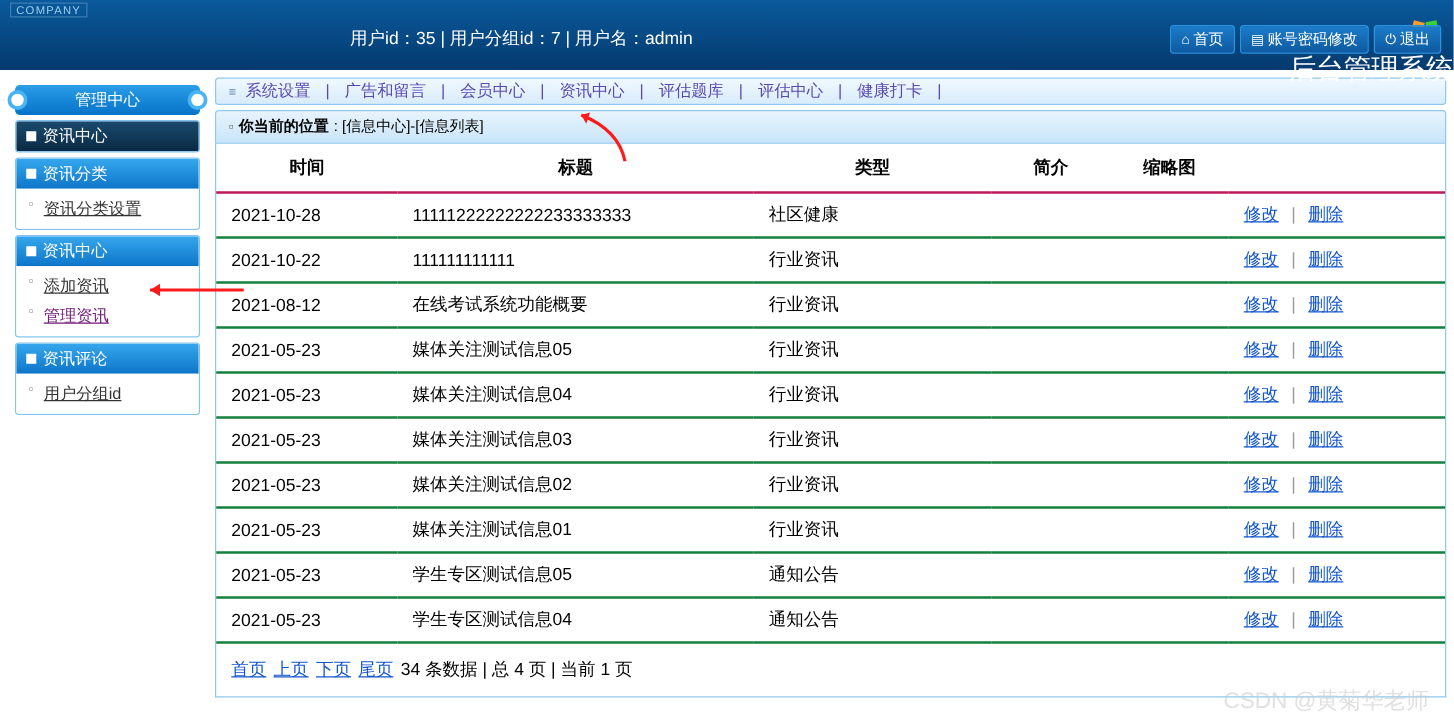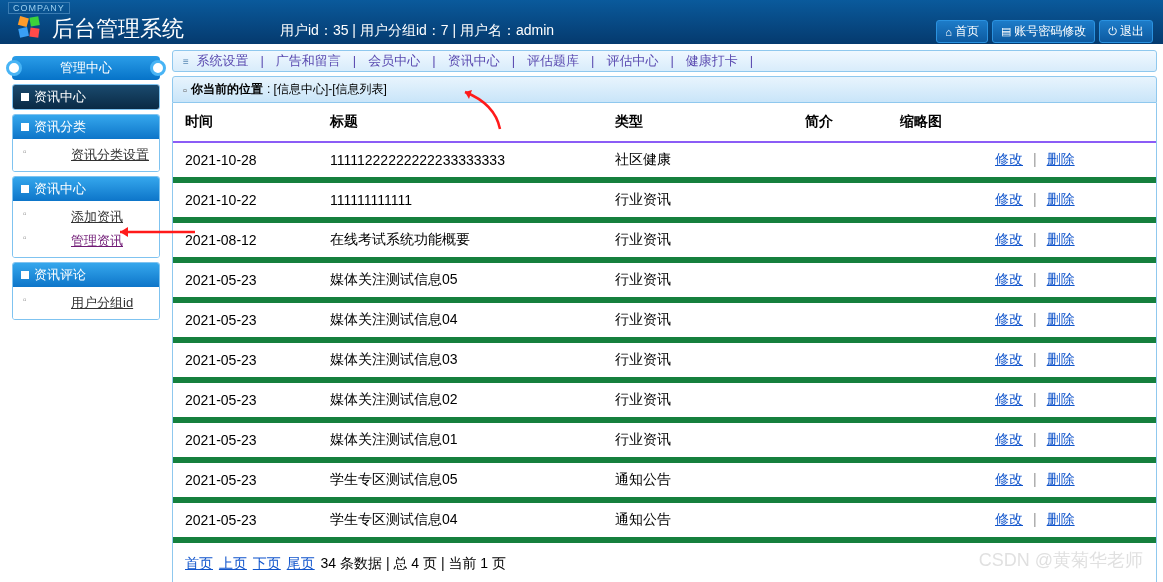--- a/index.html
+++ b/index.html
@@ -1,51 +1,51 @@
 <!DOCTYPE html>
 <html><head>
 <meta charset="utf-8">
 <style>
 * { margin: 0; padding: 0; box-sizing: border-box; }
 body { font-family: "Microsoft YaHei", Arial, sans-serif; font-size: 13px; background: #fff; width: 1163px; }
-.header { background: linear-gradient(to bottom, #0a5a9c, #053a6e); height: 44px; position: relative; color: #fff; }
+.header { background: linear-gradient(to bottom, #0a5a9c, #053a6e); height: 56px; position: relative; color: #fff; }
 .company-tag { position: absolute; top: 2px; left: 8px; font-size: 9px; color: #9ccfee; border: 1px solid #3a7cb3; padding: 0 4px; letter-spacing: 1px; }
-.logo-row { display: flex; align-items: flex-start; padding-top: 14px; padding-left: 16px; }
+.logo-row { display: flex; align-items: flex-end; padding-top: 14px; padding-left: 16px; flex-direction: column; }
 .logo-icon { width: 26px; height: 26px; margin-right: 10px; position: relative; }
 .logo-icon svg { width: 26px; height: 26px; }
 .app-title { font-size: 22px; font-weight: normal; color: #fff; }
 .user-info { position: absolute; left: 280px; top: 22px; font-size: 14px; color: #fff; }
 .header-buttons { position: absolute; right: 10px; top: 20px; display: flex; gap: 4px; }
 .hbtn { background: linear-gradient(to bottom, #1d7cc9, #0d5aa0); border: 1px solid #2a92e0; border-radius: 3px; padding: 2px 8px; font-size: 12px; color: #fff; cursor: pointer; display: flex; align-items: center; gap: 3px; }
 .hbtn .hicon { font-size: 11px; }
 .body-row { display: flex; }
 .sidebar { width: 172px; padding: 12px; }
 .mgmt-center { background: linear-gradient(to bottom, #2a9de8, #0673c8); color: #fff; text-align: center; height: 24px; line-height: 24px; border-radius: 4px; position: relative; font-size: 13px; margin-bottom: 4px; }
 .mgmt-center::before, .mgmt-center::after { content: ""; position: absolute; width: 10px; height: 10px; background: #fff; border: 3px solid #48b4f5; border-radius: 50%; top: 4px; }
 .mgmt-center::before { left: -6px; }
 .mgmt-center::after { right: -6px; }
 .sb-block { border: 1px solid #7fc3f0; border-radius: 3px; margin-bottom: 4px; overflow: hidden; }
 .sb-head { background: linear-gradient(to bottom, #35a7ed, #0d75c9); color: #fff; padding: 3px 8px; font-size: 13px; display: flex; align-items: center; gap: 5px; }
 .sb-head.dark { background: linear-gradient(to bottom, #1a4a6e, #0a2a45); }
 .sq { width: 8px; height: 8px; background: #fff; display: inline-block; }
 .sb-body { background: #fff; padding: 4px 0; }
 .sb-item { padding: 3px 8px 3px 22px; color: #333; cursor: pointer; position: relative; }
 .sb-item::before { content: "▫"; position: absolute; left: 10px; color: #888; font-size: 10px; }
-.sb-item a { color: #333; text-decoration: underline; margin-left: 36px; }
+.sb-item a { color: #333; text-decoration: underline; }
 .sb-item.active a { color: #701a75; }
 .main { flex: 1; padding: 6px 6px 6px 0; }
 .topnav { border: 1px solid #8fc8ee; background: linear-gradient(to bottom, #f0f8ff, #d8ecfb); padding: 1px 10px; border-radius: 3px; margin-bottom: 4px; }
 .topnav a { color: #5a4ab0; text-decoration: none; padding: 0 4px; cursor: pointer; }
 .topnav .sep { color: #5a4ab0; padding: 0 8px; }
 .breadcrumb { border: 1px solid #8fc8ee; background: linear-gradient(to bottom, #e8f4fd, #c9e5f9); padding: 4px 10px; font-size: 12px; border-radius: 3px 3px 0 0; display: flex; align-items: center; gap: 4px; }
 .breadcrumb .bicon { color: #666; font-size: 11px; }
 .table-wrap { border: 1px solid #8fc8ee; border-top: none; padding: 0; }
 table { width: 100%; border-collapse: collapse; }
-th { text-align: left; padding: 10px 12px; border-bottom: 2px solid #8b5cf6; font-weight: bold; font-size: 14px; }
-td { padding: 8px 12px; border-bottom: 6px solid #15803d; font-size: 14px; }
+th { text-align: center; padding: 10px 12px; border-bottom: 2px solid #be185d; font-weight: bold; font-size: 14px; }
+td { padding: 8px 12px; border-bottom: 2px solid #15803d; font-size: 14px; }
 .action-link { color: #1155cc; text-decoration: underline; cursor: pointer; }
 .action-sep { color: #999; padding: 0 10px; }
 .pager { padding: 12px; font-size: 14px; }
 .pager a { color: #1155cc; text-decoration: underline; cursor: pointer; margin-right: 2px; }
 .watermark { position: absolute; right: 20px; bottom: 10px; color: #ccc; font-size: 18px; opacity: 0.6; }
 .red-arrow1 { position: absolute; left: 450px; top: 84px; pointer-events: none; }
 .red-arrow2 { position: absolute; left: 110px; top: 222px; pointer-events: none; }
 .lines-icon { color: #5a8ab5; font-size: 10px; }
 </style>
 </head>

